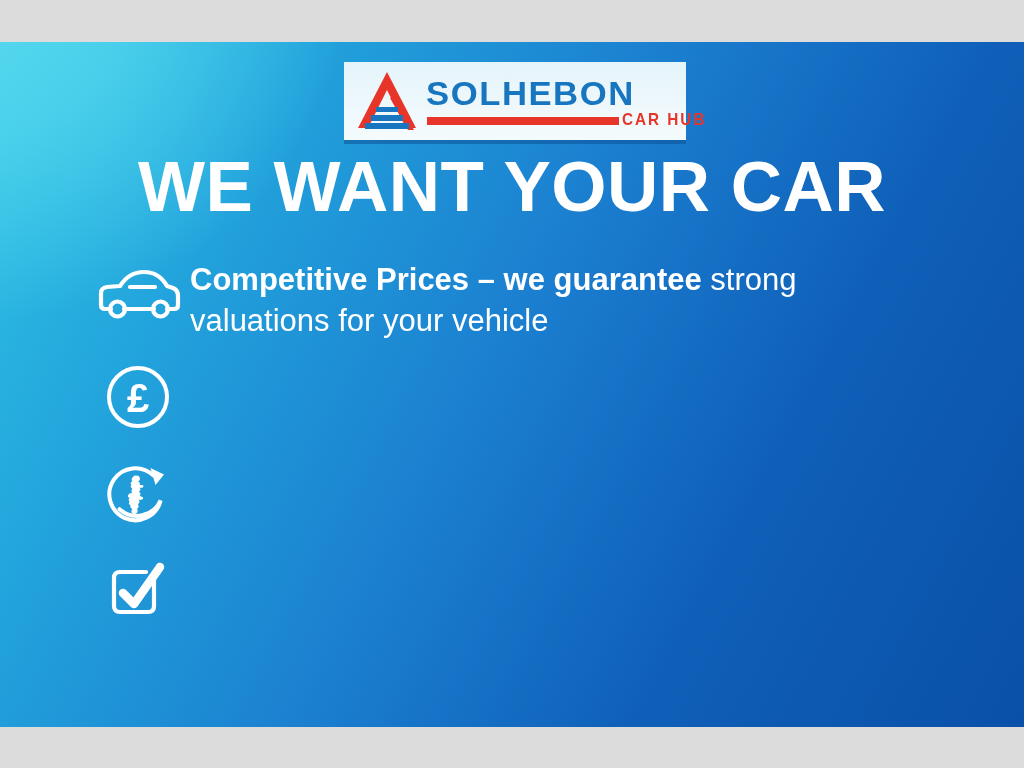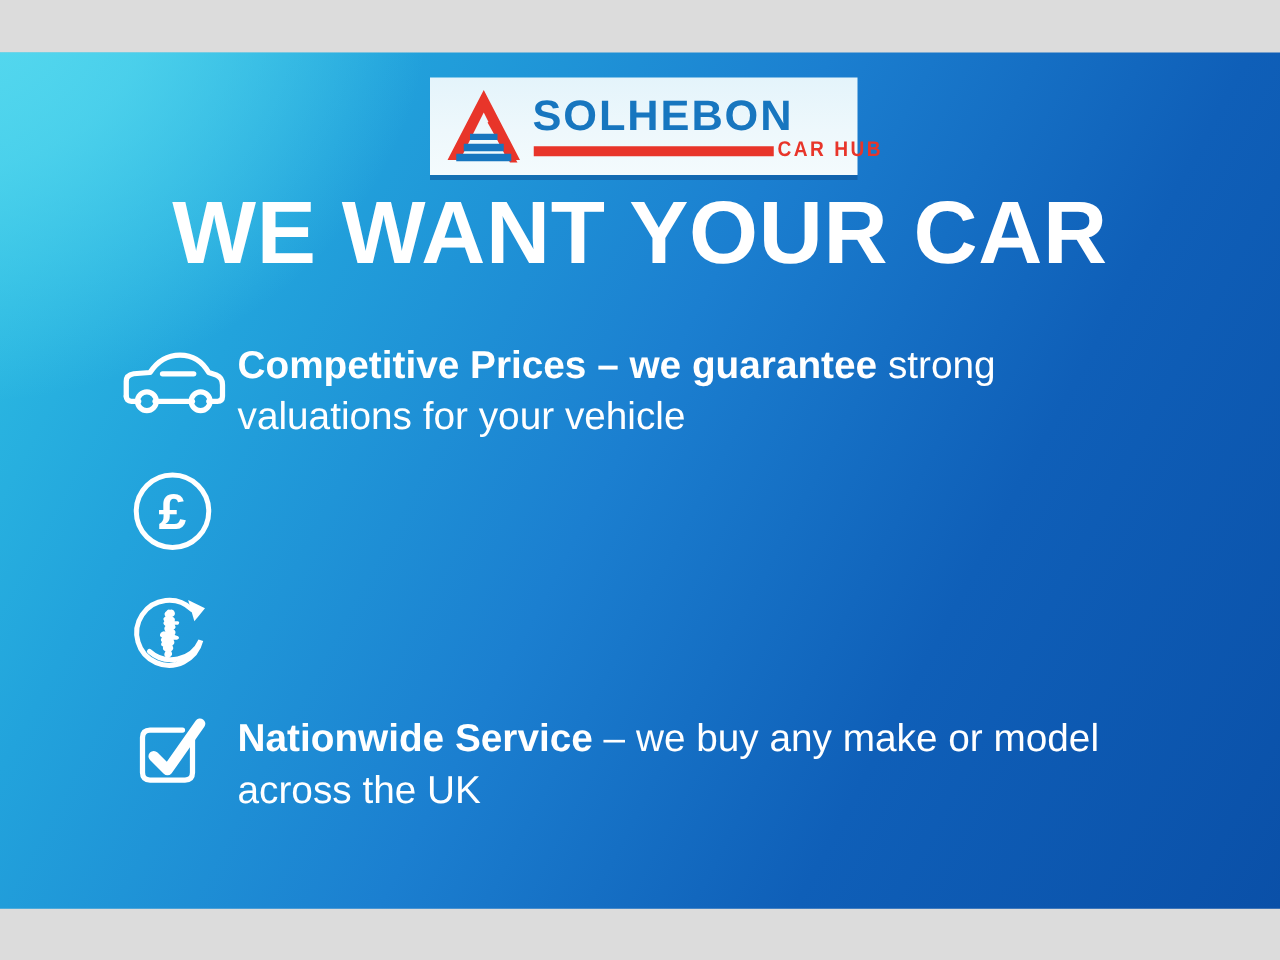--- a/index.html
+++ b/index.html
@@ -129,21 +129,21 @@
     font-size: 71px;
     letter-spacing: 0.5px;
     line-height: 66px;
     white-space: nowrap;
   }
 
   
   #features {
     position: absolute;
     left: 86px;
-    top: 228px;
+    top: 216px;
     width: 880px;
   }
   .feature {
     position: relative;
     display: flex;
     align-items: flex-start;
     margin-bottom: 20px;
     min-height: 78px;
   }
   .feature-icon {
@@ -248,21 +248,17 @@
         </div>
       </div>
 
       <div class="feature">
         <div class="feature-icon">
           <svg width="64" height="62" viewBox="0 0 64 62">
             <path d="M48 14 L48 44 Q48 50 42 50 L14 50 Q8 50 8 44 L8 16 Q8 10 14 10 L40 10" fill="none" stroke="#ffffff" stroke-width="4.2" stroke-linecap="round"></path>
             <path d="M17 31 L28 42 L54 5" fill="none" stroke="#ffffff" stroke-width="8.5" stroke-linecap="round" stroke-linejoin="round"></path>
           </svg>
         </div>
-        <div class="feature-text">
-          <b>Nationwide Service </b>
-          <span class="ft-light">– we buy any make or model across the UK</span>
-        </div>
       </div>
 
     </div>
   </div>
 </div>
 
 </body></html>

